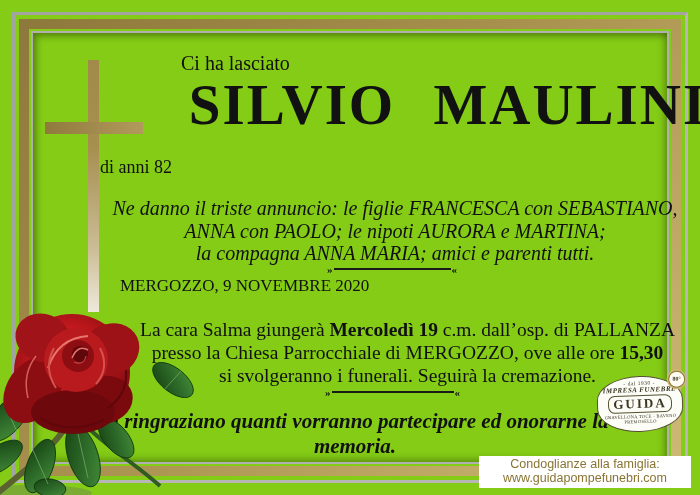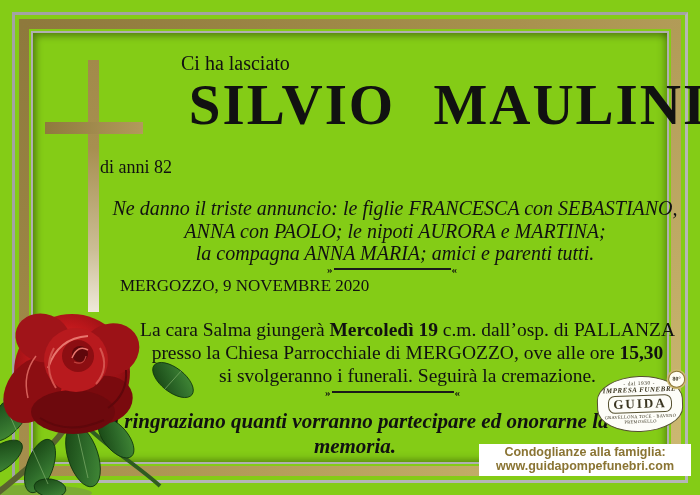--- a/index.html
+++ b/index.html
@@ -41,22 +41,22 @@
         border-radius:50% / 42%;text-align:center;color:#3a3520;
         font-family:"Liberation Serif",serif;box-sizing:border-box;padding-top:3px;}
   .badge-since{font-size:5.5px;letter-spacing:.5px;}
   .badge-type{font-size:7px;font-weight:bold;font-style:italic;letter-spacing:.5px;}
   .badge-name{display:inline-block;font-size:13px;font-weight:bold;letter-spacing:2px;
         border:1px solid #55502f;border-radius:7px;padding:0 4px;margin:1px 0;}
   .badge-loc{font-size:4.5px;letter-spacing:.3px;}
   .badge-80{position:absolute;top:-5px;right:-4px;width:15px;height:15px;border-radius:50%;
         background:#fffdf2;border:1.5px solid #8a7433;box-shadow:0 0 0 1.5px #cdb973;
         font-size:6px;font-weight:bold;line-height:15px;color:#3a3520;}
-  .condolences{position:absolute;left:479px;top:444px;width:212px;z-index:6;background:#ffffff;
-        text-align:center;font-family:"Liberation Sans",sans-serif;font-weight:bold;
+  .condolences{position:absolute;left:479px;top:456px;width:212px;z-index:6;background:#ffffff;
+        text-align:center;font-family:"Liberation Sans",sans-serif;font-weight:normal;
         font-size:12.5px;line-height:14px;color:#8a7433;padding:1px 0 3px 0;}
   
   .rose{position:absolute;left:-12px;top:298px;width:210px;height:200px;z-index:5;}
 </style>
 </head>
 <body>
 
 <div class="card">
 
   <div class="frame-silver-outer"></div>

